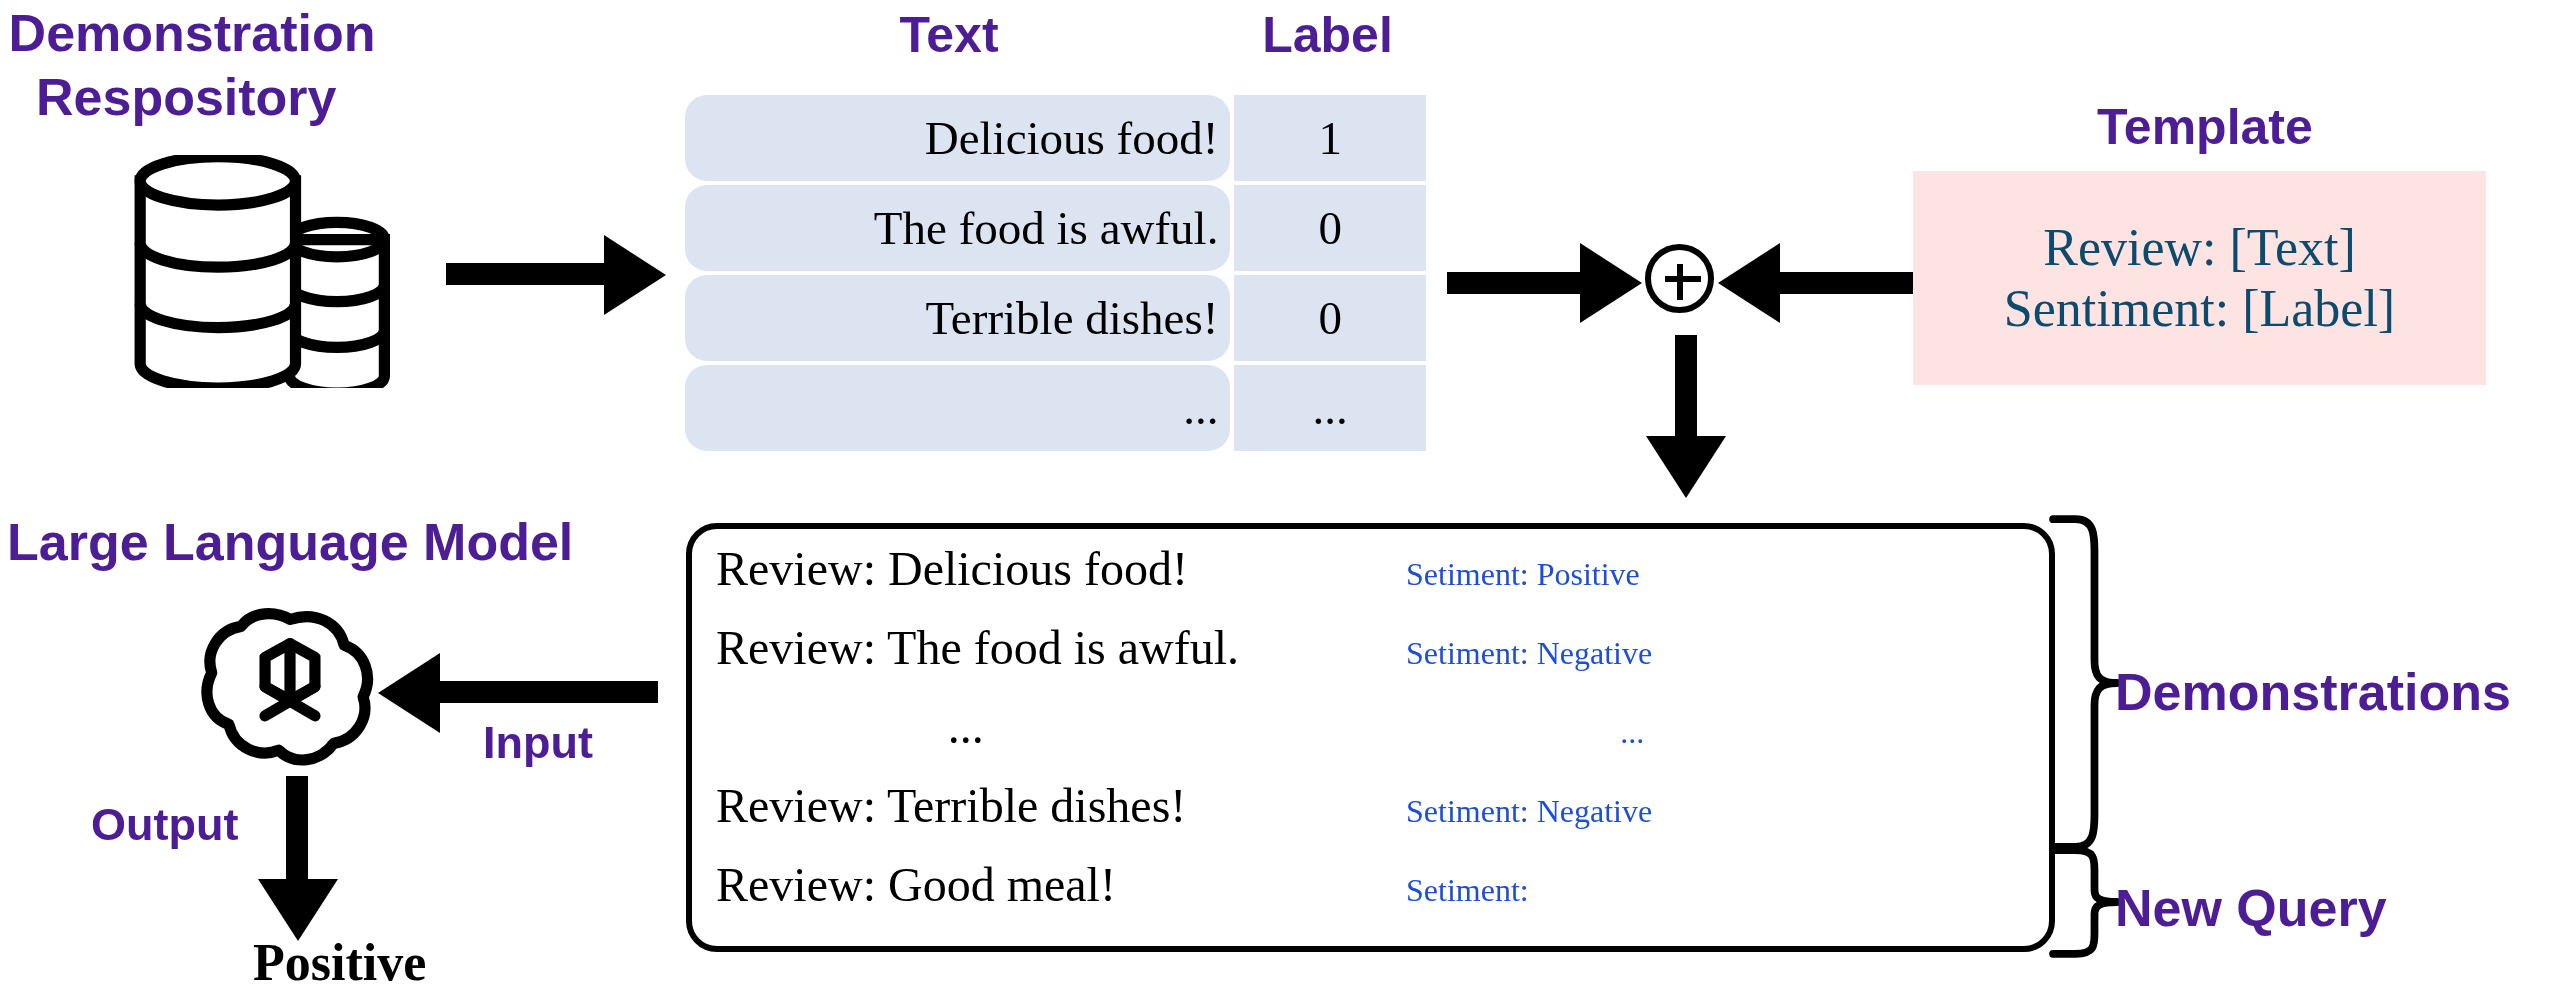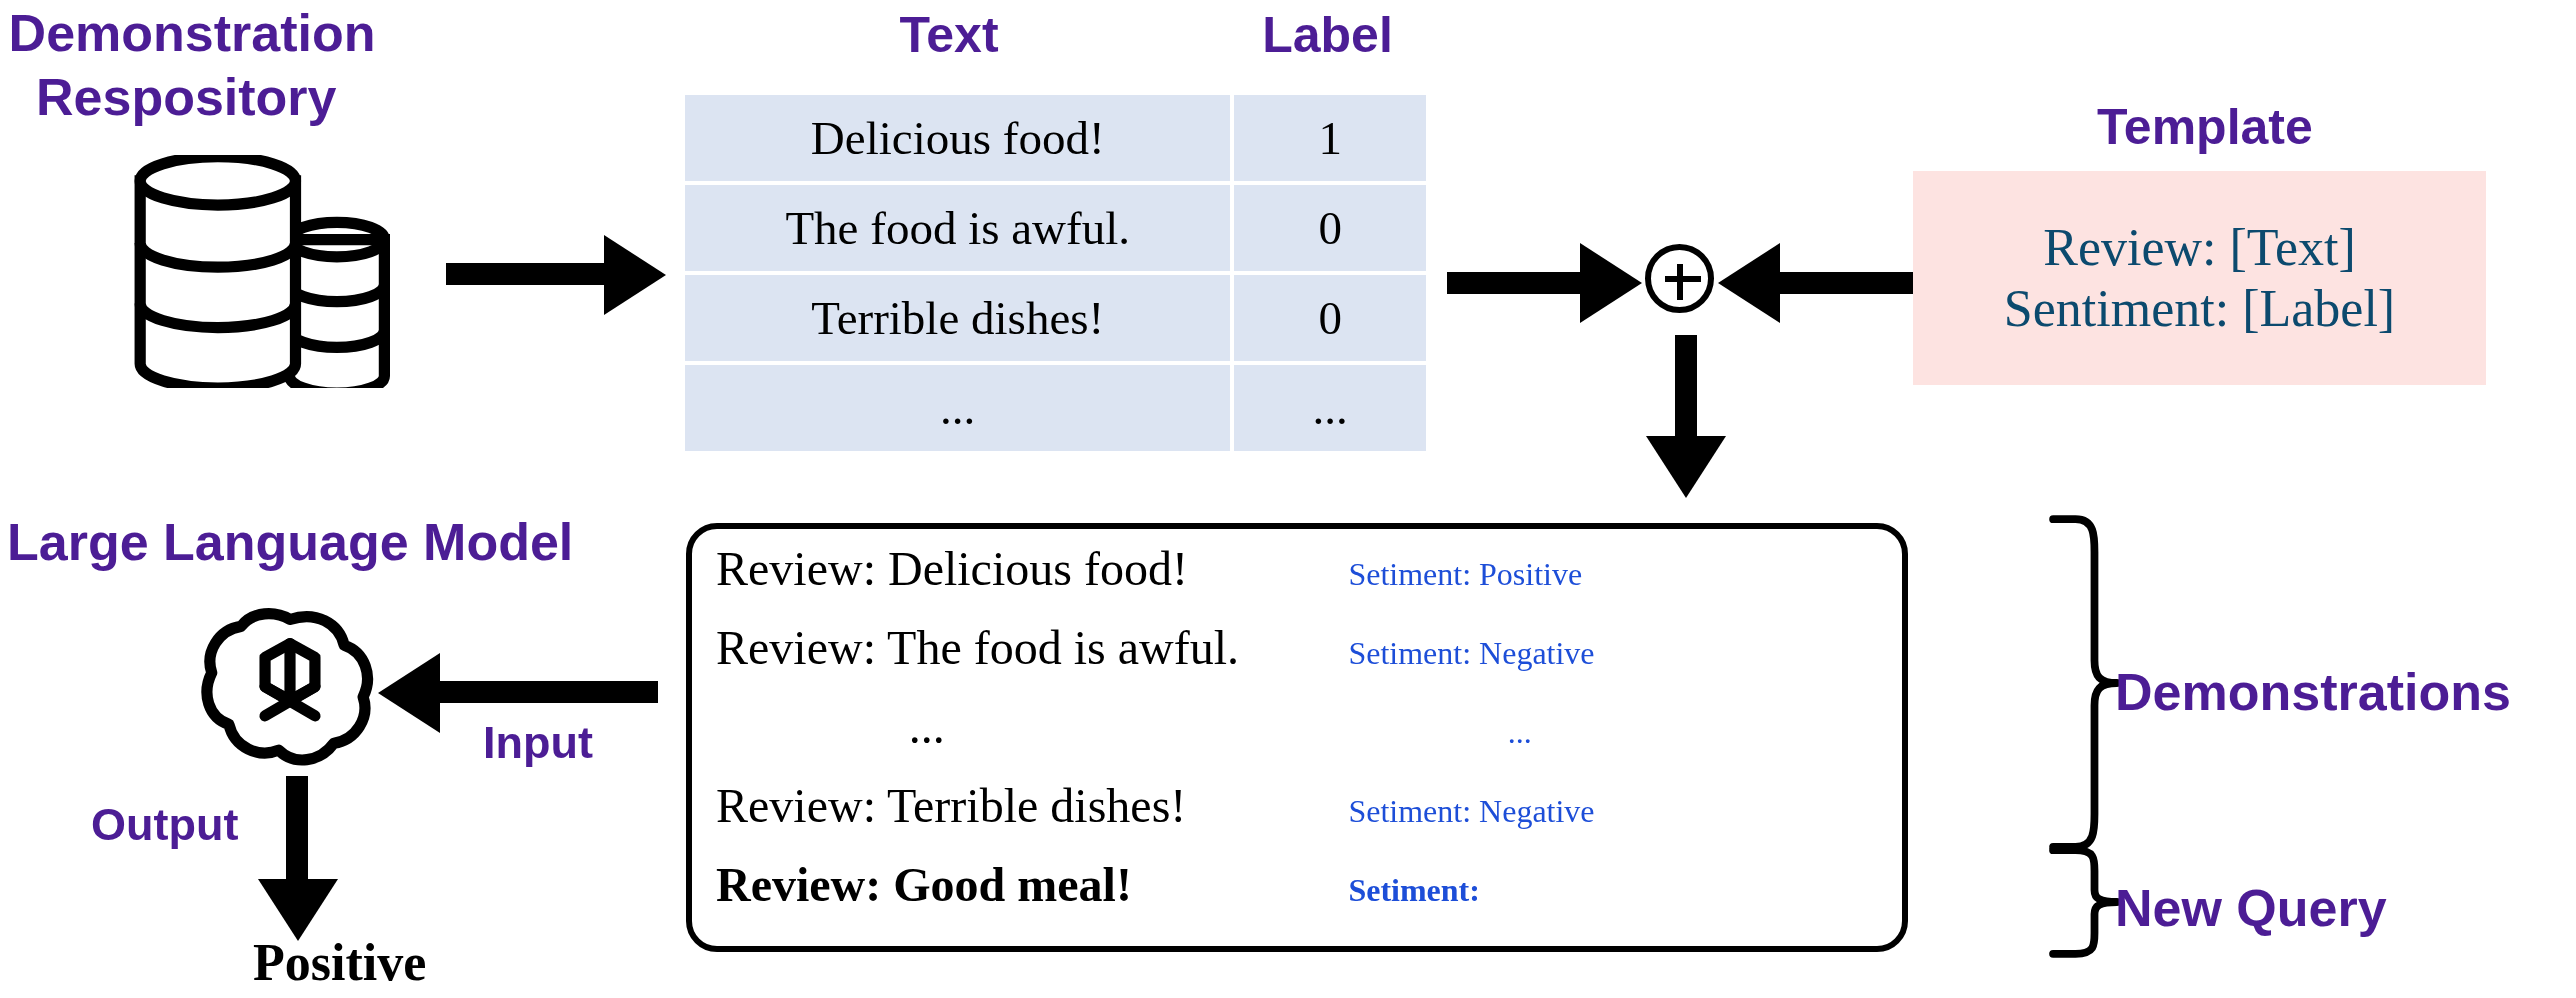--- a/index.html
+++ b/index.html
@@ -47,21 +47,21 @@
   #repo-table td {
     background: #dce4f2;
     font-family: "Liberation Serif", serif;
     font-size: 47px;
     color: #000000;
     height: 86px;
     padding: 0 12px;
     vertical-align: middle;
     white-space: nowrap;
   }
-  #repo-table td.text-col  { width: 526px; text-align: center; }
+  #repo-table td.text-col  { width: 526px; text-align: right; border-radius: 22px; }
   #repo-table td.label-col { width: 171px; text-align: center; }
 
   .col-head {
     font-size: 50px;
     text-align: center;
   }
   #head-text  { left: 681px;  top: 10.3px; width: 536px; }
   #head-label { left: 1225px; top: 10.3px; width: 205px; }
 
   
@@ -141,21 +141,21 @@
     font-family: "Liberation Serif", serif;
     font-size: 52px;
     color: #0c4a6e;
     white-space: nowrap;
     line-height: 1.18;
   }
 
   
   #prompt-box {
     left: 686px; top: 523px;
-    width: 1222px; height: 429px;
+    width: 1369px; height: 429px;
     border: 6px solid #000000;
     border-radius: 31px;
     box-sizing: border-box;
     background: #ffffff;
     padding: 12px 0 0 24px;
   }
   .prompt-row {
     display: flex;
     align-items: baseline;
     height: 79px;
@@ -170,21 +170,21 @@
   .prompt-row .sv {
     width: 604px;
     font-family: "Liberation Serif", serif;
     font-size: 32px;
     color: #1d4ed8;
     white-space: nowrap;
   }
   .prompt-row.ellipsis .rv,
   .prompt-row.ellipsis .sv { text-align: center; padding-right: 198px; }
   .prompt-row.query .rv,
-  .prompt-row.query .sv { font-weight: bold; }
+  .prompt-row.query .sv { font-weight: normal; }
 
   
   .brace {
     font-family: "Liberation Serif", serif;
     color: #000000;
   }
   #brace-demo  { left: 2046px; top: 514px; }
   #brace-query { left: 2046px; top: 845px; }
   .brace-svg { display: block; }
 

